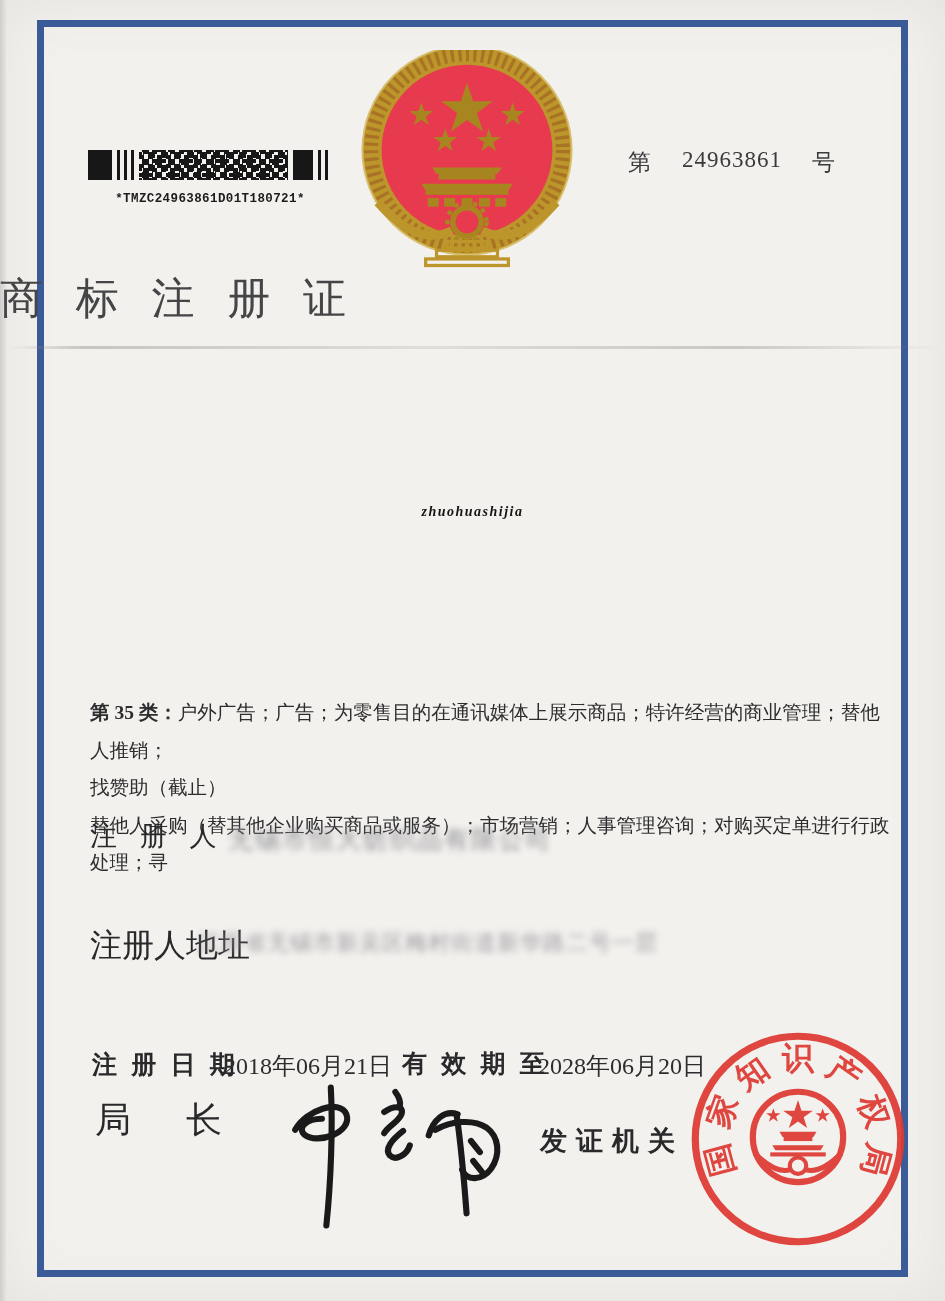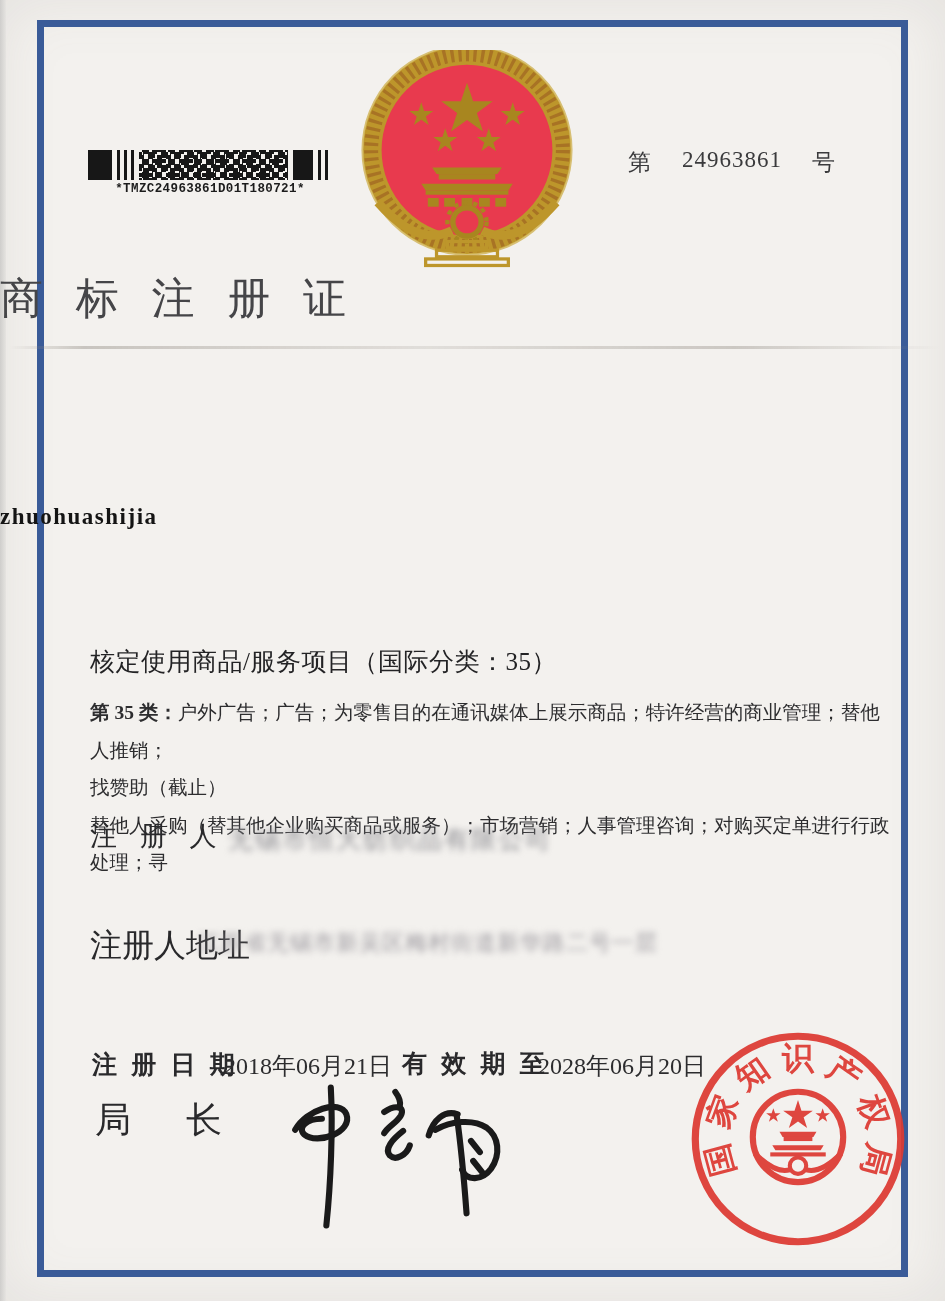--- a/index.html
+++ b/index.html
@@ -17,36 +17,36 @@
   
   .barcode-wrap{position:absolute;left:88px;top:150px;width:244px;}
   .barcode{display:flex;align-items:stretch;height:30px;gap:5px;}
   .bc-block{width:24px;background:#171717;}
   .bc-bars{width:17px;background:repeating-linear-gradient(90deg,#171717 0 3px,transparent 3px 7px);}
   .bc-matrix{flex:1;background:
       conic-gradient(#171717 25%,transparent 0 50%,#171717 0 75%,transparent 0) 0 0/9px 9px,
       conic-gradient(#171717 25%,transparent 0 50%,#171717 0 75%,transparent 0) 3px 2px/13px 13px;}
   .bc-block2{width:20px;background:#171717;}
   .bc-bars2{width:14px;background:repeating-linear-gradient(90deg,#171717 0 3px,transparent 3px 7px);}
-  .barcode-text{margin-top:2px;text-align:center;font-family:"Liberation Mono",monospace;
+  .barcode-text{margin-top:12px;text-align:center;font-family:"Liberation Mono",monospace;
       font-size:12.5px;font-weight:bold;letter-spacing:.4px;color:#1c1c1c;}
   
   .cert-no{position:absolute;left:628px;top:147px;font-size:23px;color:#3a3a3c;
       display:flex;gap:30px;letter-spacing:1px;}
   
   .emblem{position:absolute;left:358px;top:50px;}
   
   .title{position:absolute;left:0;top:270px;width:100%;text-align:left;
       font-size:43px;color:#454548;word-spacing:22px;font-weight:500;}
   
   .logo-cn{position:absolute;left:0;top:452px;width:100%;text-align:center;
       font-family:"DejaVu Sans",sans-serif;font-weight:900;font-size:46px;
       letter-spacing:3px;color:#101010;}
-  .logo-en{position:absolute;left:0;top:504px;width:100%;
-      font-weight:bold;font-size:23px;letter-spacing:1.5px;color:#141414;}
+  .logo-en{position:absolute;left:0;top:504px;width:100%;text-align:center;
+      font-style:italic;font-weight:bold;font-size:14px;letter-spacing:1.5px;color:#141414;}
   
   .sec-heading{position:absolute;left:90px;top:645px;font-size:25px;color:#232325;letter-spacing:.5px;}
   .goods{position:absolute;left:90px;top:694px;width:800px;font-size:19.5px;
       line-height:37.5px;color:#2d2d2f;}
   .goods b{font-weight:700;}
   
   .label{color:#29292b;}
   .reg-label{position:absolute;left:90px;top:818px;font-size:27px;word-spacing:16px;}
   .reg-value{position:absolute;left:228px;top:823px;font-size:25px;color:#8e8e93;
       filter:blur(3px);letter-spacing:2px;}
@@ -126,21 +126,20 @@
       <rect x="82" y="176" width="36" height="6" fill="none" stroke="#bd962b" stroke-width="3"></rect>
       <rect x="72" y="184" width="56" height="6" fill="none" stroke="#bd962b" stroke-width="3"></rect>
       <rect x="62" y="192" width="76" height="6" fill="none" stroke="#bd962b" stroke-width="3"></rect>
     </g>
   </svg>
 
   <div class="title">商 标 注 册 证</div>
 
   <div class="logo-en">zhuohuashijia</div>
 
-  <div class="sec-heading">核定使用商品/服务项目（国际分类：35）</div>
   <div class="goods">
     <div>
       <b>第 35 类：</b><span>户外广告；广告；为零售目的在通讯媒体上展示商品；特许经营的商业管理；替他人推销；</span>
     </div>
     <div>找赞助（截止）</div>
     <div>替他人采购（替其他企业购买商品或服务）；市场营销；人事管理咨询；对购买定单进行行政处理；寻</div>
   </div>
 
   <div class="reg-label label">注 册 人</div>
   <div class="reg-value">无锡市恒大纺织品有限公司</div>
@@ -163,20 +162,21 @@
       <path d="M118,36 C128,29 137,31 133,39 C129,46 121,49 118,55"></path>
       <path d="M135,53 C125,61 118,69 123,75 C128,80 138,75 141,66"></path>
       <path d="M158,57 C162,43 172,34 184,38"></path>
       <path d="M164,52 C178,44 198,42 210,50 C221,58 223,74 214,87 C206,98 192,98 188,88"></path>
       <path d="M183,38 C187,66 190,100 192,127"></path>
       <path d="M196,62 l8,10"></path>
       <path d="M198,80 l8,10"></path>
     </g>
   </svg>
 
+  <div class="issuer label">发证机关</div>
 
   <svg class="seal" width="226" height="226" viewBox="0 0 220 220">
     <g fill="#dd3a32" stroke="none">
       <circle cx="110" cy="110" r="100" fill="none" stroke="#dd3a32" stroke-width="7"></circle>
 
       <g font-family="Liberation Sans, sans-serif" font-size="31" font-weight="bold" text-anchor="middle">
         <text x="34.6" y="130.2" transform="rotate(-105 34.6 130.2)" dy="10">国</text>
         <text x="36.7" y="83.3" transform="rotate(-70 36.7 83.3)" dy="10">家</text>
         <text x="65.3" y="46.1" transform="rotate(-35 65.3 46.1)" dy="10">知</text>
         <text x="110" y="32" transform="rotate(0 110 32)" dy="10">识</text>

